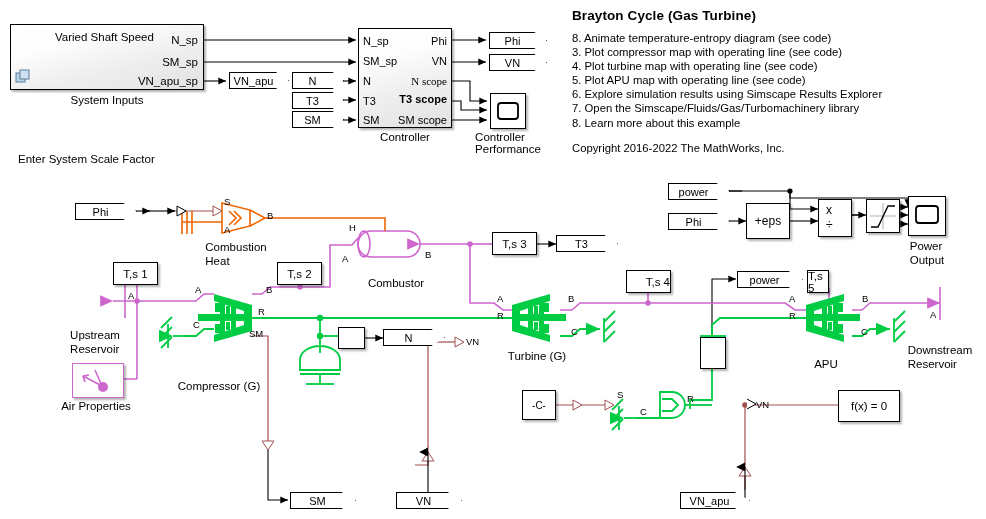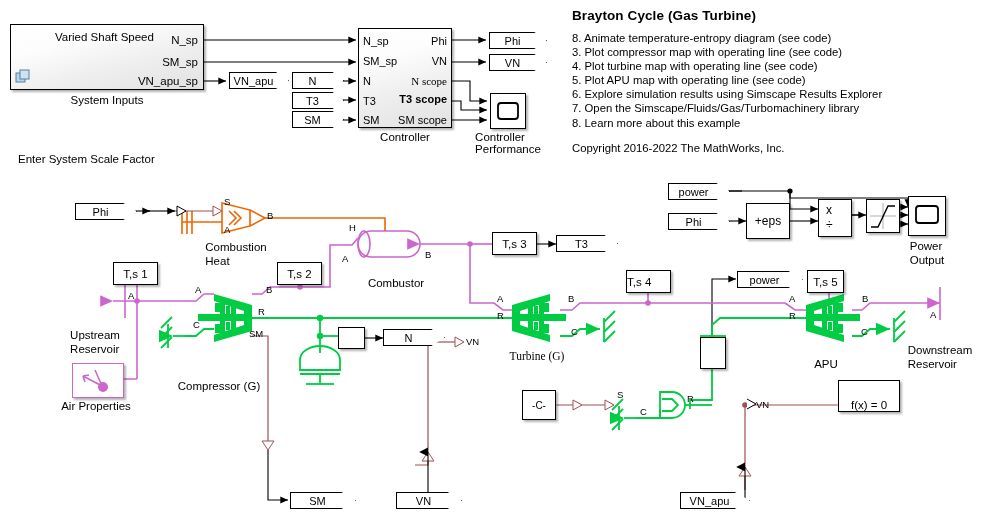--- a/index.html
+++ b/index.html
@@ -391,24 +391,24 @@
 
   <div class="blk" style="left:113px;top:262px;width:45px;height:23px;display:flex;align-items:center;justify-content:center;">
     <span style="font-size:11.5px;">T,s 1</span>
   </div>
   <div class="blk" style="left:277px;top:262px;width:45px;height:23px;display:flex;align-items:center;justify-content:center;">
     <span style="font-size:11.5px;">T,s 2</span>
   </div>
   <div class="blk" style="left:492px;top:232px;width:45px;height:23px;display:flex;align-items:center;justify-content:center;">
     <span style="font-size:11.5px;">T,s 3</span>
   </div>
-  <div class="blk" style="left:626px;top:270px;width:45px;height:23px;display:flex;align-items:center;justify-content:flex-start;">
+  <div class="blk" style="left:626px;top:270px;width:45px;height:23px;display:flex;align-items:center;justify-content:flex-end;">
     <span style="font-size:11.5px;">T,s 4</span>
   </div>
-  <div class="blk" style="left:807px;top:270px;width:37px;height:23px;display:flex;align-items:center;justify-content:center;">
+  <div class="blk" style="left:807px;top:270px;width:22px;height:23px;display:flex;align-items:center;justify-content:center;">
     <span style="font-size:11.5px;">T,s 5</span>
   </div>
 
   <div class="tag out" style="left:556px;top:235px;width:62px;">
     <span>T3</span>
   </div>
   <svg class="layer" style="pointer-events:none;">
     <line x1="537" y1="244" x2="556" y2="244" stroke="#000" stroke-width="1.1" marker-end="url(#ar-k)"></line>
   </svg>
 
@@ -421,42 +421,42 @@
     <svg style="position:absolute;left:0;top:0;width:50px;height:33px;">
       <path d="M10,12 L29,22" stroke="#cc66cc" stroke-width="1.6" fill="none"></path>
       <path d="M10,12 L16,11 M10,12 L12,18" stroke="#cc66cc" stroke-width="1.6" fill="none"></path>
       <path d="M22,6 L29,22" stroke="#cc66cc" stroke-width="1.6" fill="none"></path>
       <circle cx="30" cy="23" r="5" fill="#cc66cc"></circle>
     </svg>
   </div>
   <div class="cap" style="left:96px;top:400px;">Air Properties</div>
 
   <div class="cap" style="left:219px;top:350px;margin-top:30px;">Compressor (G)</div>
-  <div class="cap" style="left:537px;top:350px;font-family:Liberation Serif, serif;">Turbine (G)</div>
+  <div class="cap" style="left:537px;top:350px;">Turbine (G)</div>
   <div class="cap" style="left:826px;top:358px;">APU</div>
 
   <div class="blk" style="left:338px;top:327px;width:27px;height:22px;"></div>
   <div class="tag out" style="left:383px;top:329px;width:62px;">
     <span>N</span>
   </div>
   <svg class="layer" style="pointer-events:none;">
     <line x1="365" y1="338" x2="383" y2="338" stroke="#000" stroke-width="1.1" marker-end="url(#ar-k)"></line>
   </svg>
 
   <div class="blk" style="left:700px;top:337px;width:26px;height:32px;"></div>
 
   <div class="tag out" style="left:737px;top:271px;width:66px;">
     <span>power</span>
   </div>
 
   <div class="blk" style="left:522px;top:390px;width:34px;height:30px;display:flex;align-items:center;justify-content:center;">
     <span style="font-size:10px;">-C-</span>
   </div>
 
-  <div class="blk" style="left:838px;top:380px;width:62px;height:32px;display:flex;align-items:flex-end;justify-content:center;">
+  <div class="blk" style="left:838px;top:390px;width:62px;height:32px;display:flex;align-items:center;justify-content:center;">
     <span style="font-size:11.5px;">f(x) = 0</span>
   </div>
 
   <div class="tag out" style="left:290px;top:492px;width:66px;">
     <span>SM</span>
   </div>
   <div class="tag out" style="left:396px;top:492px;width:66px;">
     <span>VN</span>
   </div>
   <div class="tag out" style="left:680px;top:492px;width:70px;">

